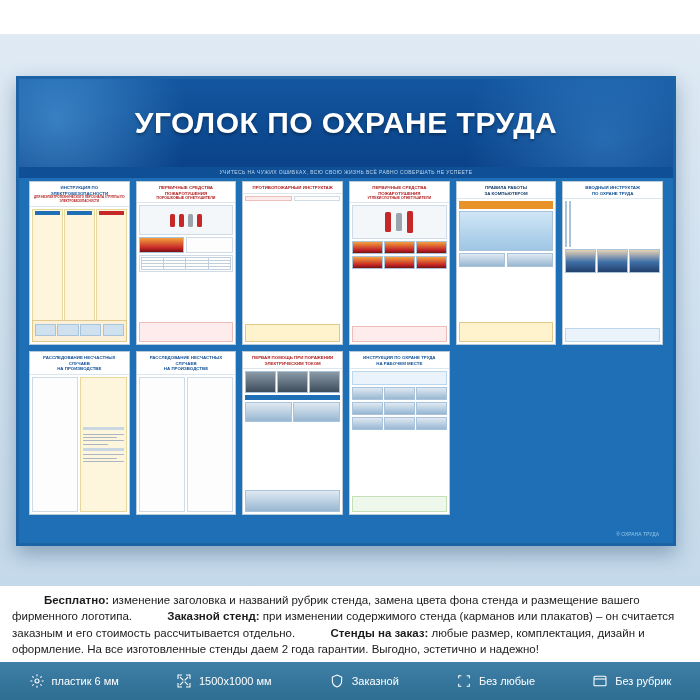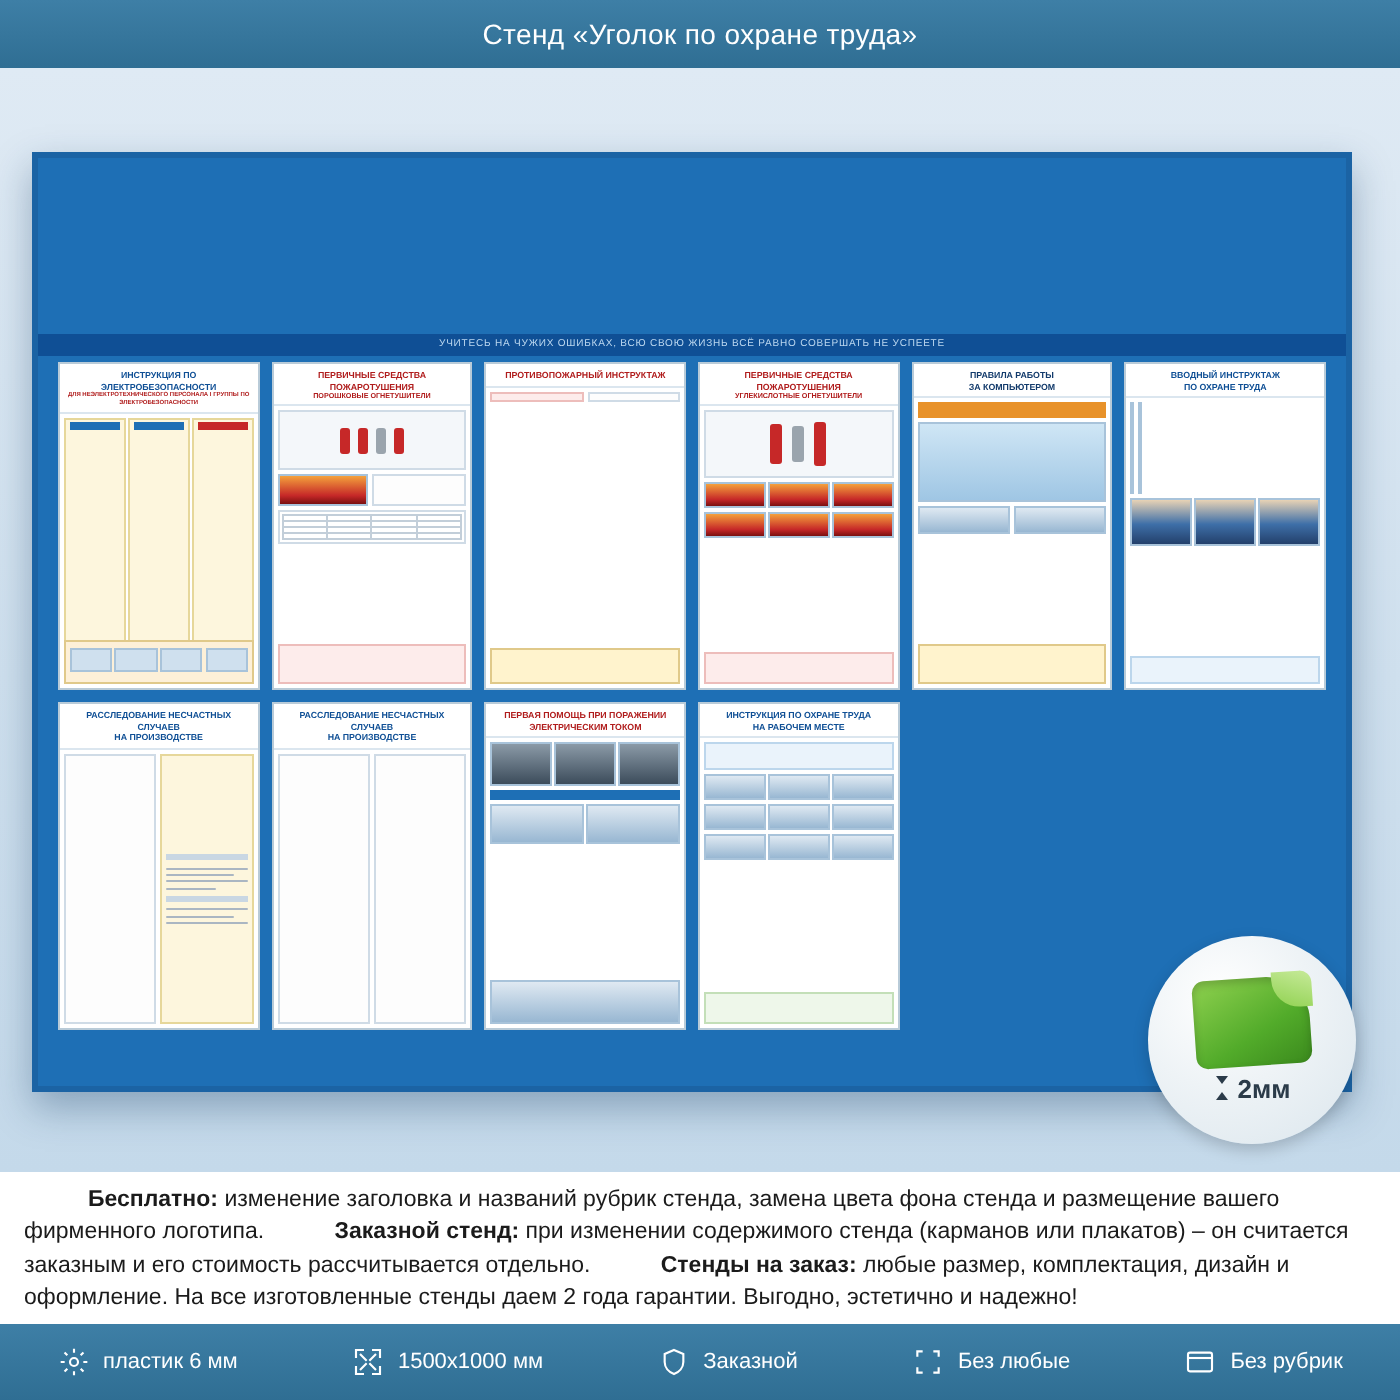--- a/index.html
+++ b/index.html
@@ -157,28 +157,28 @@
     display:flex; align-items:center; justify-content:space-around; color:#fff;
   }
   .spec { display:flex; align-items:center; gap:7px; font-size:11px; }
   .spec svg { display:block; }
 </style>
 </head>
 <body>
 
 <div class="page">
 
-  <div class="topbar">
-    <div class="topbar-title">Стенд «Уголок по охране труда»</div>
-  </div>
 
   <div class="hero">
 
 
     <div class="stand">
+      <div class="stand-header">
+        <div class="stand-title">УГОЛОК ПО ОХРАНЕ ТРУДА</div>
+      </div>
       <div class="ticker">УЧИТЕСЬ НА ЧУЖИХ ОШИБКАХ, ВСЮ СВОЮ ЖИЗНЬ ВСЁ РАВНО СОВЕРШАТЬ НЕ УСПЕЕТЕ</div>
 
       <div class="grid">
 
         <div class="poster">
           <div class="p-head">
             <div>ИНСТРУКЦИЯ ПО ЭЛЕКТРОБЕЗОПАСНОСТИ</div>
             <div style="font-size:3px;color:#b01c1c">ДЛЯ НЕЭЛЕКТРОТЕХНИЧЕСКОГО ПЕРСОНАЛА I ГРУППЫ ПО ЭЛЕКТРОБЕЗОПАСНОСТИ</div>
           </div>
           <div class="p-body">
@@ -412,27 +412,20 @@
           </div>
         </div>
 
       </div>
 
       <div class="stand-foot">
         <div class="mark">® ОХРАНА ТРУДА</div>
       </div>
     </div>
 
-    <div class="lam">
-      <div class="lam-leaf"></div>
-      <div class="lam-cap">
-        <span class="lam-arrows"></span>
-        <span>2мм</span>
-      </div>
-    </div>
   </div>
 
   <div class="desc">
     <b>Бесплатно:</b><span> изменение заголовка и названий рубрик стенда, замена цвета фона стенда и размещение вашего фирменного логотипа. </span><b>Заказной стенд:</b><span> при изменении содержимого стенда (карманов или плакатов) – он считается заказным и его стоимость рассчитывается отдельно. </span><b>Стенды на заказ:</b><span> любые размер, комплектация, дизайн и оформление. На все изготовленные стенды даем 2 года гарантии. Выгодно, эстетично и надежно!</span>
   </div>
 
   <div class="specbar">
 
     <div class="spec">
       <span>

